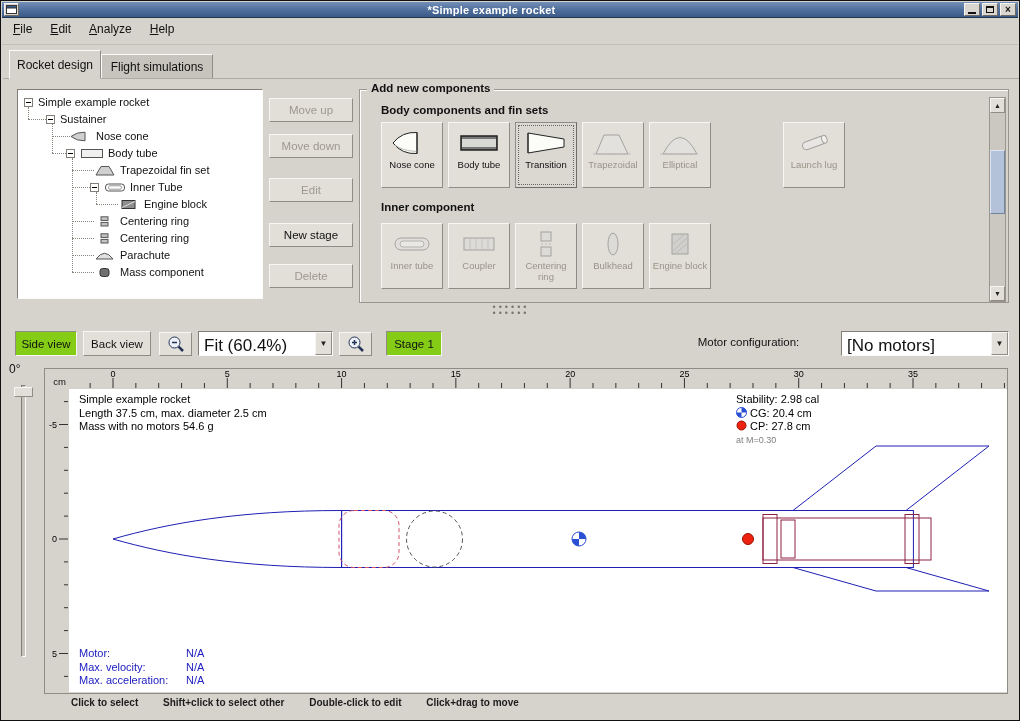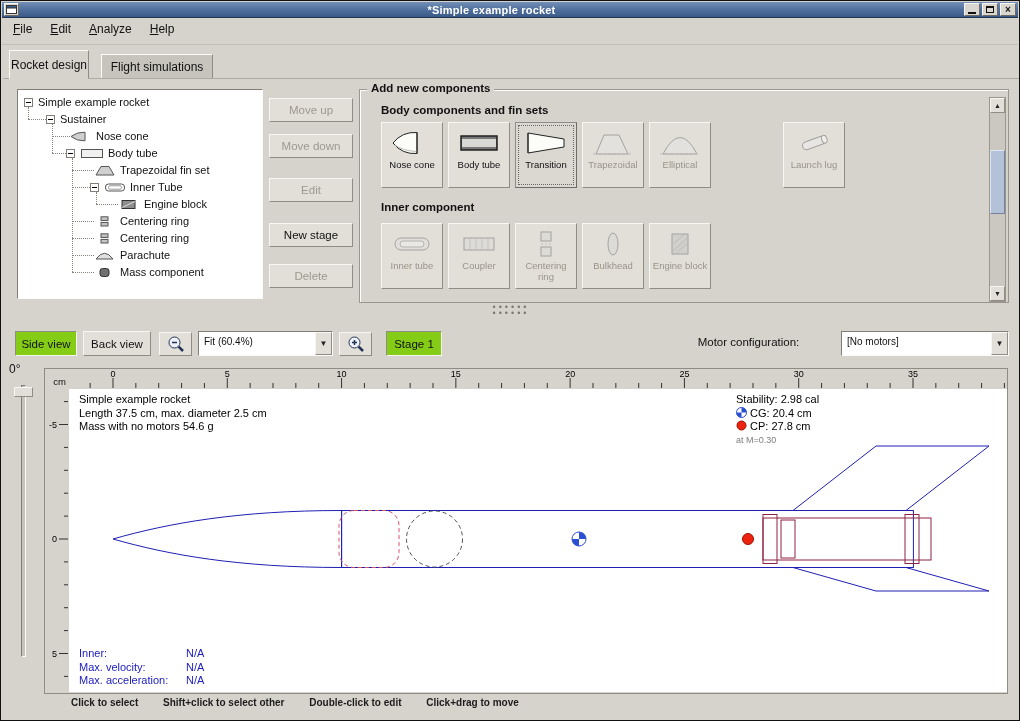--- a/index.html
+++ b/index.html
@@ -72,21 +72,21 @@
     border-color:#f7f6f3 #8f8c85 #8f8c85 #f7f6f3;font-size:7px;color:#222;display:flex;align-items:center;justify-content:center}
   .sthumb{position:absolute;left:0;top:52px;width:15px;height:64px;background:#b3c2d8;border:1px solid;
     border-color:#dde6f2 #72839c #72839c #dde6f2}
 
   
   .splitter{position:absolute;left:460px;top:303px;width:100px;height:14px;text-align:center;
     color:#7b776f;font-size:9px;line-height:6px;letter-spacing:3px;cursor:row-resize}
 
   
   .combo{position:absolute;background:#fff;border:1px solid;border-color:#827e77 #fbfaf8 #fbfaf8 #827e77;display:flex}
-  .combo .cval{flex:1;font-size:10px;color:#111;padding:4px 12px 0 5px;white-space:nowrap;overflow:hidden}
+  .combo .cval{flex:1;font-size:17px;color:#111;padding:4px 12px 0 5px;white-space:nowrap;overflow:hidden}
   .combo .carrow{width:17px;background:#e2dfd9;border:1px solid;border-color:#f7f6f3 #8f8c85 #8f8c85 #f7f6f3;
     display:flex;align-items:center;justify-content:center;font-size:8px;color:#222}
 
   
   .viewpanel{position:absolute;left:43px;top:367px;width:964px;height:326px;border:1px solid #8f8c85}
   .canvas{position:absolute;left:68px;top:388px;width:938px;height:303px;background:#fff}
   .ruler-corner{position:absolute;left:44px;top:368px;width:24px;height:20px;font-size:9.5px;color:#111;
     display:flex;align-items:flex-end;justify-content:flex-end;padding:0 3px 2px 0}
   .ov{position:absolute;font-size:11px;line-height:13.5px;color:#000;white-space:nowrap}
   .ov.blue{color:#2020c0}
@@ -128,21 +128,21 @@
   </div>
 
   <div class="menubar">
     <span class="mitem">File</span>
     <span class="mitem">Edit</span>
     <span class="mitem">Analyze</span>
     <span class="mitem">Help</span>
   </div>
 
   <div class="tabline"></div>
-  <div class="tab active" style="left:8px;top:49px;width:80px;height:29px">
+  <div class="tab active" style="left:8px;top:49px;width:92px;height:29px">
     <span>Rocket design</span>
   </div>
   <div class="tab inactive" style="left:100px;top:53px;width:112px;height:25px">
     <span>Flight simulations</span>
   </div>
 
   <div class="tree-panel">
     <div class="tree-inner">
 
       <div class="vline" style="left:8px;top:15px;height:12px"></div>
@@ -513,21 +513,21 @@
     <div>
       <svg width="11" height="11" style="vertical-align:-1px;margin-right:3px">
         <circle cx="5.5" cy="5.5" r="4.5" fill="#ee2211" stroke="#991100"></circle>
       </svg><span>CP: 27.8 cm</span>
     </div>
     <div class="machnote">at M=0.30</div>
   </div>
 
   <div class="ov blue" style="left:78px;top:646px">
     <div>
-      <span class="flabel">Inner:</span><span>N/A</span>
+      <span class="flabel">Motor:</span><span>N/A</span>
     </div>
     <div>
       <span class="flabel">Max. velocity:</span><span>N/A</span>
     </div>
     <div>
       <span class="flabel">Max. acceleration:</span><span>N/A</span>
     </div>
   </div>
 
   <div class="statusbar">

